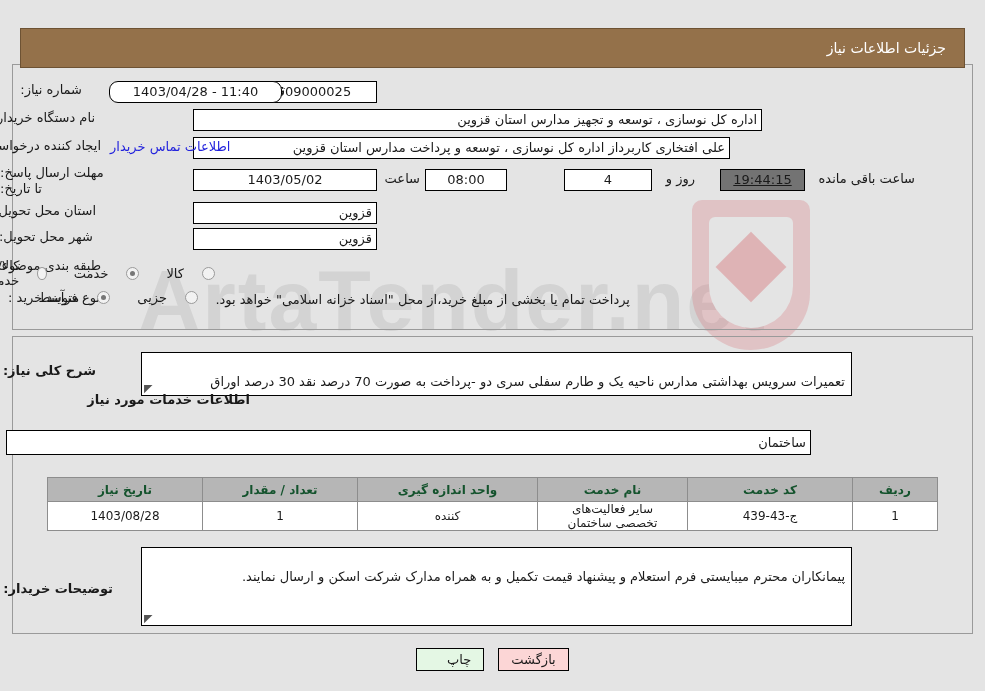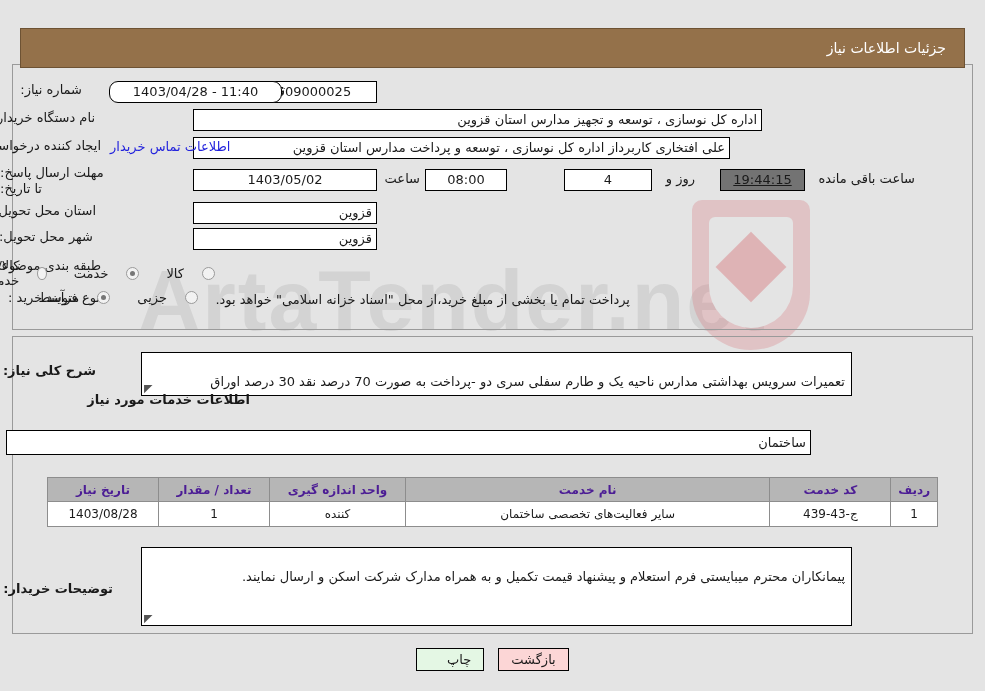--- a/index.html
+++ b/index.html
@@ -195,22 +195,22 @@
     font-size: 12px;
     z-index: 4;
     background: #ffffff;
   }
   .tbl th {
     background: #b6b6b6;
     border: 1px solid #8d8d8d;
     font-weight: bold;
     font-size: 12px;
     height: 23px;
-    color: #4c1d95;
-    padding: 0 0;
+    color: #14532d;
+    padding: 0 22px;
   }
   .tbl td {
     background: #ffffff;
     border: 1px solid #8d8d8d;
     height: 24px;
     text-align: center;
     font-size: 12px;
     color: #1a1a1a;
     padding: 0 19px;
   }

